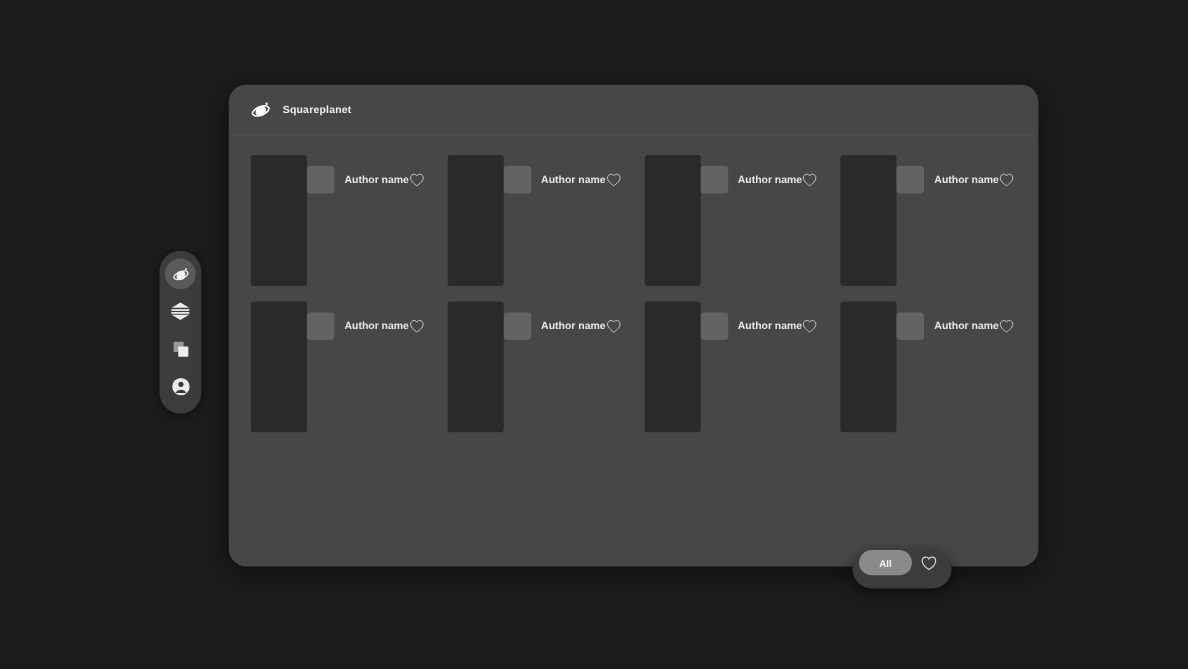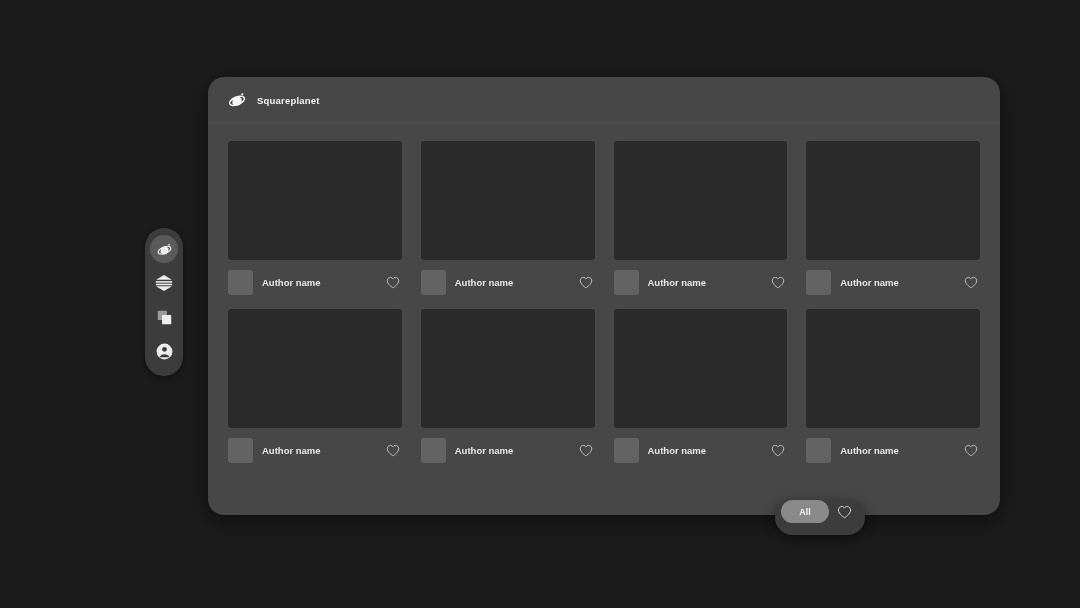--- a/index.html
+++ b/index.html
@@ -51,21 +51,21 @@
   .side-btn.active {
     background: #5a5a5a;
   }
   .side-btn svg { display: block; }
 
   
   #panel {
     position: absolute;
     left: 208px;
     top: 77px;
-    width: 792px;
+    width: 736px;
     height: 438px;
     background: #474747;
     border-radius: 16px;
     box-shadow: 0 6px 26px rgba(0,0,0,0.5);
     box-sizing: border-box;
     overflow: hidden;
   }
 
   #panel-header {
     height: 47px;
@@ -93,21 +93,21 @@
   
   #grid {
     padding: 17px 20px 0 20px;
     display: grid;
     grid-template-columns: repeat(4, 1fr);
     column-gap: 19px;
     row-gap: 14px;
   }
   .card {
     display: flex;
-    flex-direction: column;
+    flex-direction: row;
   }
   .card-thumb {
     width: 100%;
     height: 119px;
     background: #2a2a2a;
     border-radius: 3px;
   }
   .card-meta {
     display: flex;
     align-items: center;

